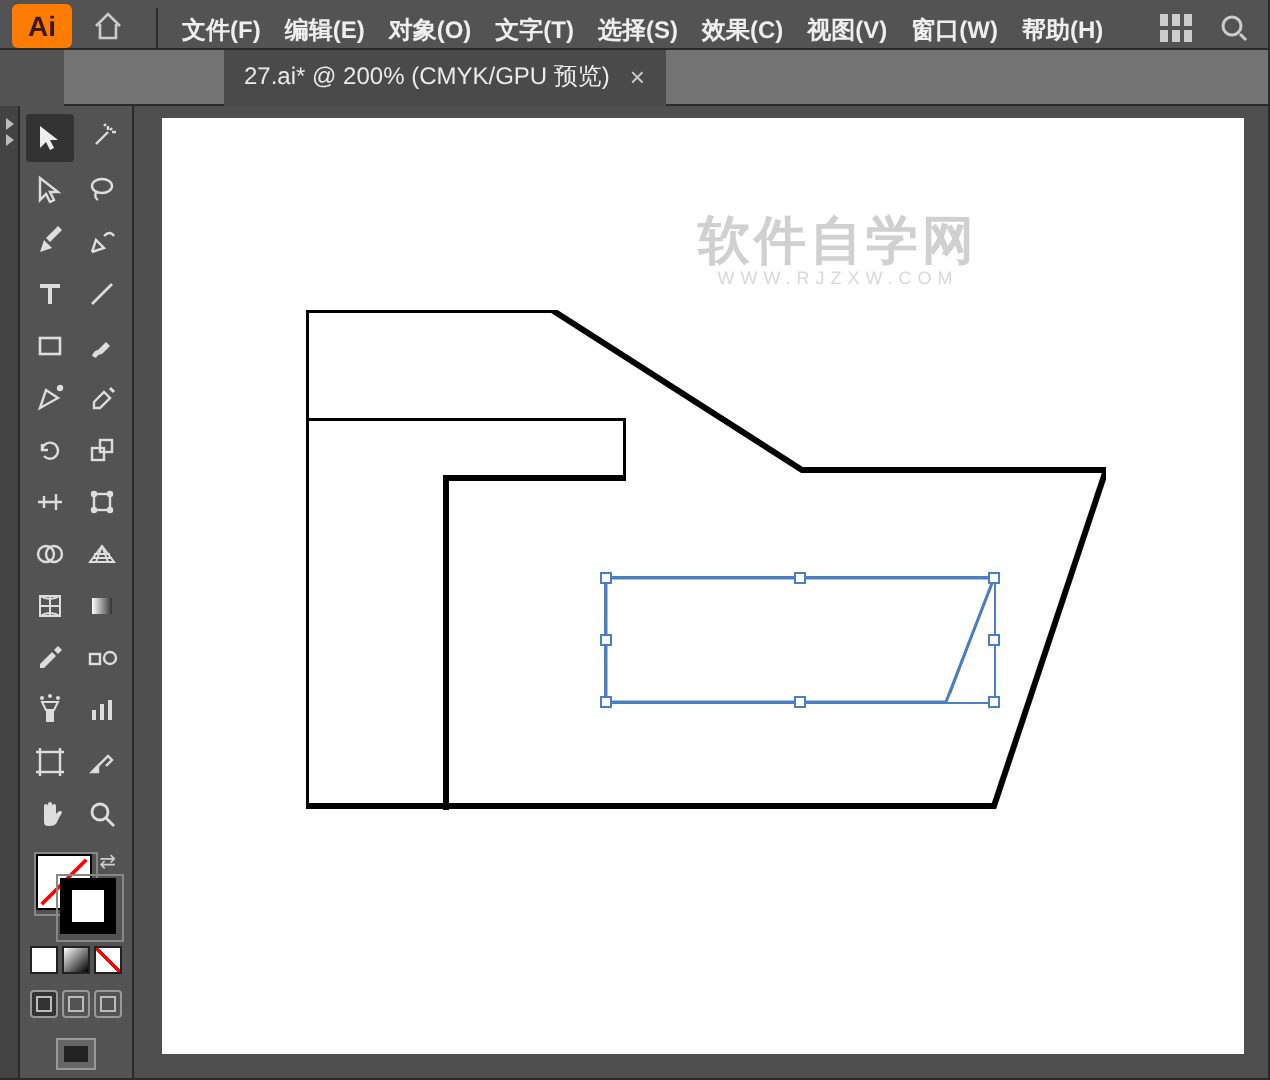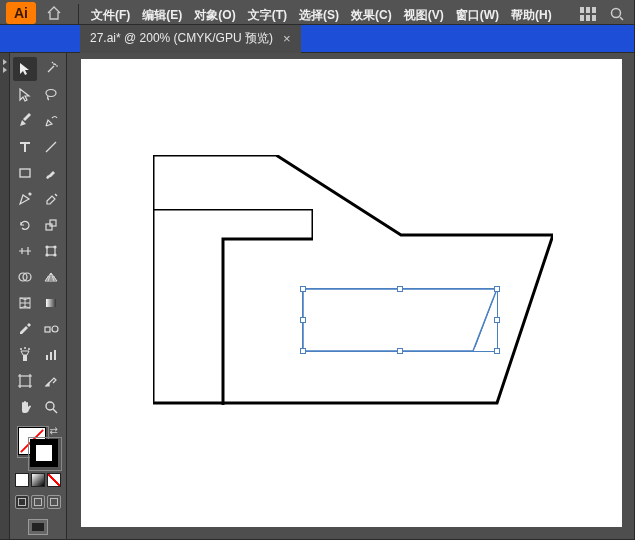--- a/index.html
+++ b/index.html
@@ -9,21 +9,21 @@
 
 .menubar { height: 30px; background: #535353; display: flex; align-items: flex-end; padding: 0 6px; font-size: 12px; color: #eee; border-bottom: 1px solid #2a2a2a; }
 .menubar .logo { width: 30px; height: 22px; background: #ff7c00; color: #3a1900; border-radius: 3px; text-align: center; line-height: 22px; font-weight: bold; font-size: 14px; font-family: Arial; }
 .menubar .home { margin: 0 10px 0 10px; color: #ccc; }
 .menubar .sep { width: 1px; height: 20px; background: #2a2a2a; margin: 0 6px; }
 .menubar .menu-item { padding: 0 6px; cursor: default; font-weight: bold; }
 .menubar .spacer { flex: 1; }
 .menubar .right-icons { display: flex; gap: 14px; align-items: center; color: #ccc; margin-right: 4px; }
 
 
-.tabbar { height: 28px; background: #1d4ed8; display: flex; align-items: center; padding-left: 80px; font-size: 12px; color: #eaeaea; border-bottom: 1px solid #2a2a2a; }
+.tabbar { height: 28px; background: #737373; display: flex; align-items: center; padding-left: 80px; font-size: 12px; color: #eaeaea; border-bottom: 1px solid #2a2a2a; margin-left: 32px; }
 .doc-tab { display: flex; align-items: center; gap: 10px; background: #4a4a4a; height: 28px; padding: 0 10px; }
 .doc-tab .close { color: #ccc; font-size: 13px; }
 
 
 .main { flex: 1; display: flex; background: #535353; }
 
 
 .leftstrip { width: 10px; background: #434343; border-right: 1px solid #2a2a2a; display: flex; flex-direction: column; align-items: center; padding-top: 6px; gap: 2px; }
 .leftstrip .tri { width: 0; height: 0; border-top: 3px solid transparent; border-bottom: 3px solid transparent; border-left: 4px solid #bbb; }
 
@@ -329,20 +329,24 @@
           <div class="inner"></div>
         </div>
     </div>
 
     <div class="screenmode"></div>
   </div>
 
   <div class="canvas-wrap">
     <div class="canvas">
 
+      <div class="watermark">
+        <span>软件自学网</span>
+        <span class="sub">WWW.RJZXW.COM</span>
+      </div>
 
       <svg class="shape-main" width="400" height="250" viewBox="0 0 400 250">
         <path d="M 0 0 L 123 0 L 248 80 L 400 80 L 344 248 L 0 248 Z" fill="none" stroke="#000" stroke-width="3"></path>
       </svg>
 
       <svg class="shape-inner" width="160" height="196" viewBox="0 0 160 196">
         <path d="M 0 0 L 160 0 L 160 30 L 70 30 L 70 196" fill="none" stroke="#000" stroke-width="3"></path>
       </svg>
 
       <div class="sel-rect">

